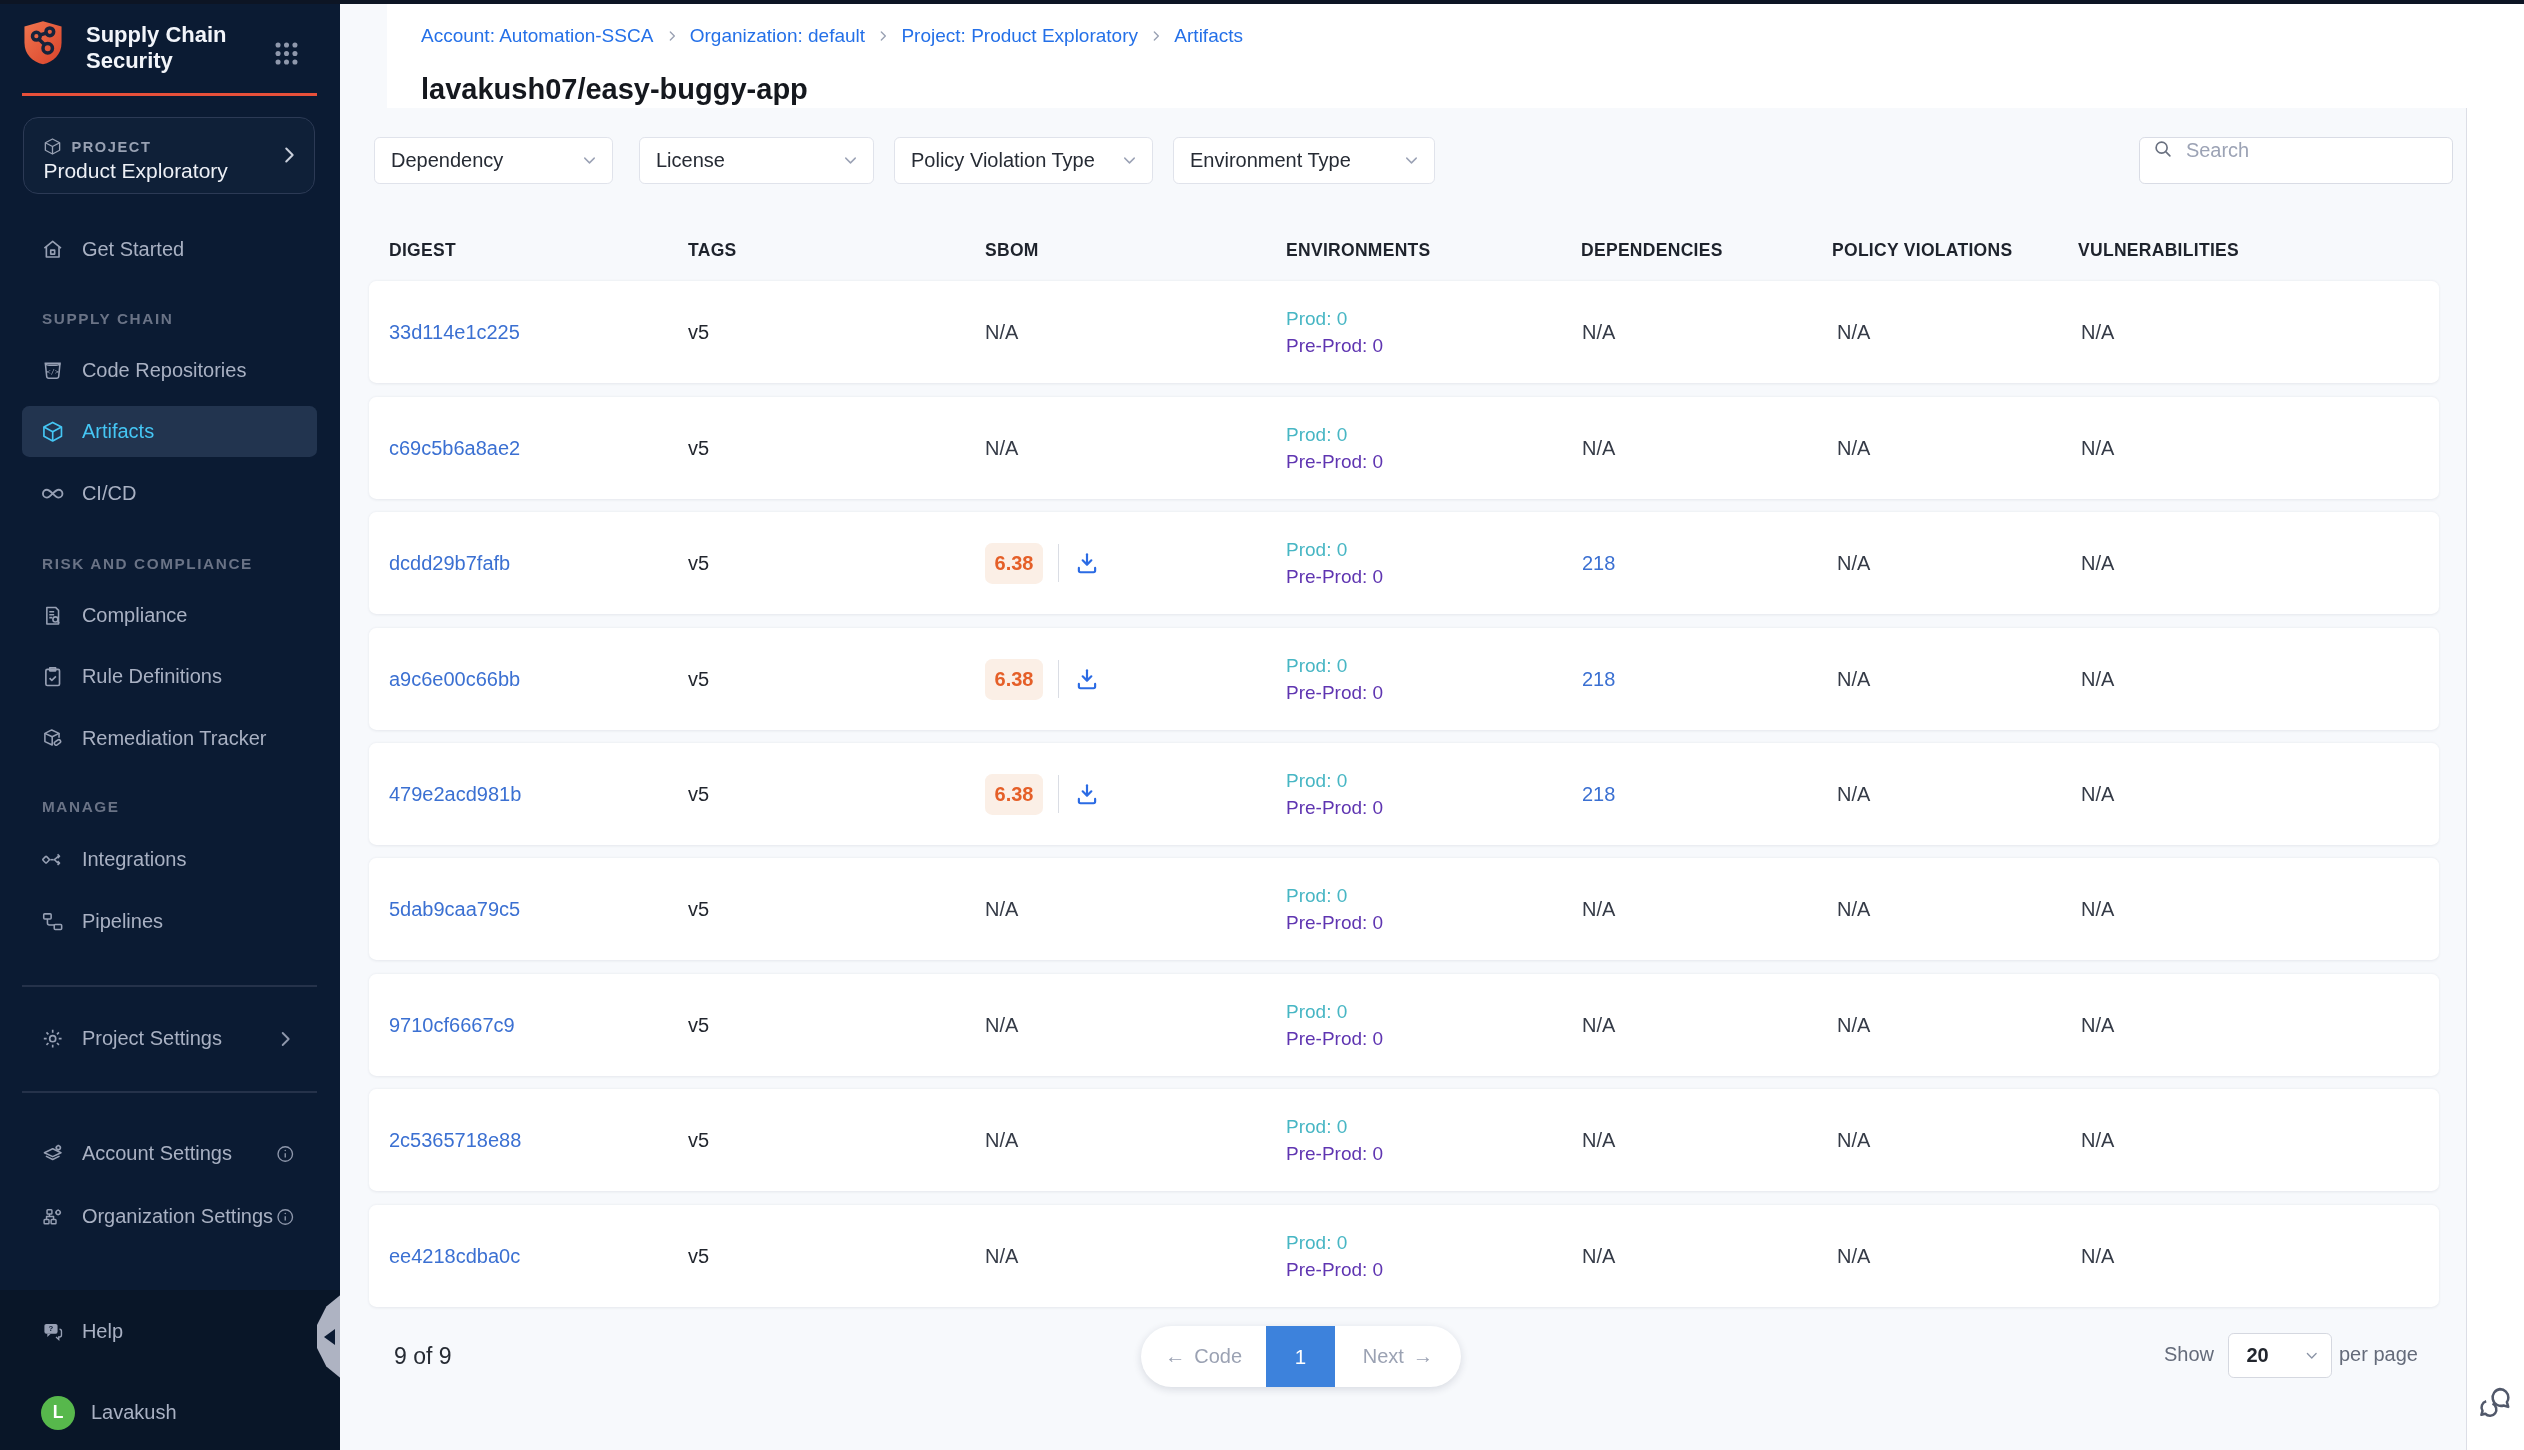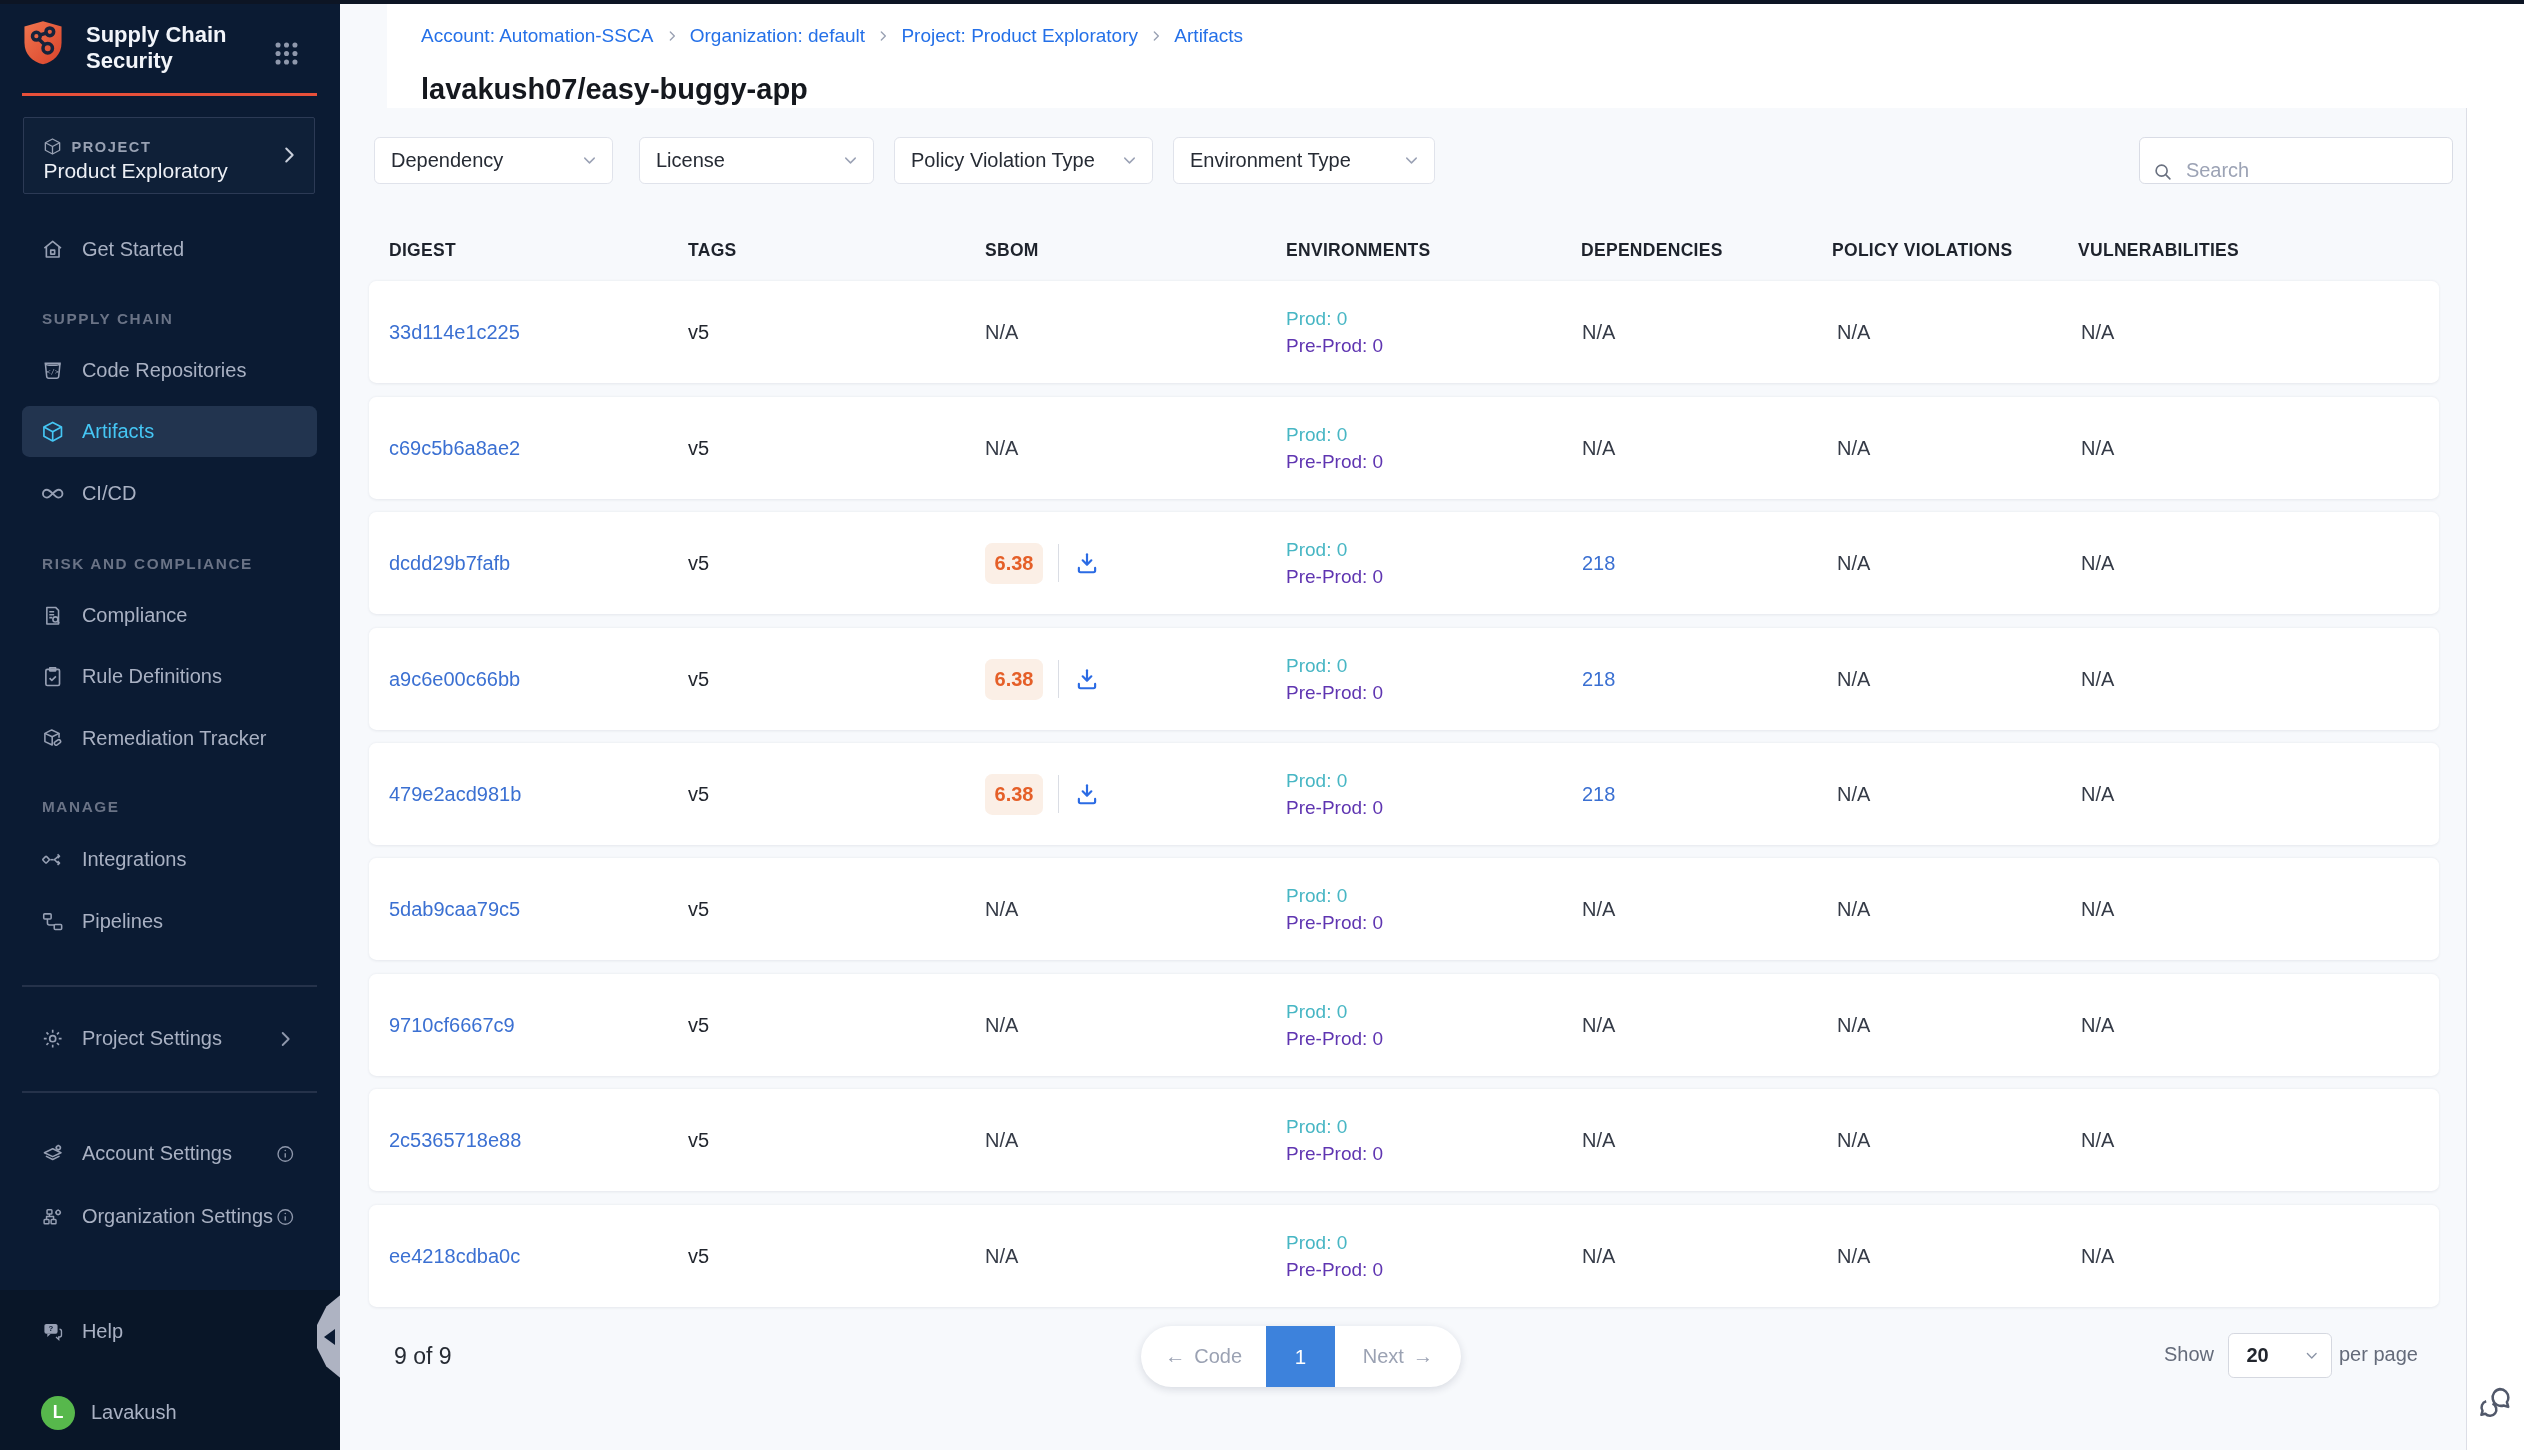--- a/index.html
+++ b/index.html
@@ -9,21 +9,21 @@
   
   .top-strip{position:absolute;top:0;left:0;width:2525px;height:4.4px;background:#0D1524;z-index:60;}
 
   
   .sidebar{position:absolute;top:0;left:0;width:340px;height:1451px;background:#0B1B33;z-index:30;}
   .brand-title{position:absolute;left:86px;top:22px;color:#F2F5FA;font-size:22px;font-weight:700;line-height:26px;}
   .logo-holder{position:absolute;left:22px;top:19px;width:42px;height:47px;}
   .grid-btn{position:absolute;left:272px;top:39px;width:29px;height:29px;color:#8F98AC;}
   .orange-rule{position:absolute;left:22px;top:93px;width:295px;height:2.9px;background:#E8503A;}
   .project-card{position:absolute;left:23.4px;top:117px;width:292px;height:77px;background:#0F2038;
-    border:1.5px solid #2C3A55;border-radius:2px;cursor:pointer;}
+    border:1.5px solid #2C3A55;border-radius:15px;cursor:pointer;}
   .project-card .pc-icon{position:absolute;left:19px;top:19px;width:19px;height:19px;color:#98A1B3;}
   .project-card .pc-label{position:absolute;left:47px;top:20.5px;font-size:14.6px;letter-spacing:1.6px;color:#98A1B3;font-weight:600;}
   .project-card .pc-name{position:absolute;left:19px;top:41px;font-size:21px;color:#EDF0F6;}
   .project-card .pc-chev{position:absolute;right:14.6px;top:26px;width:22px;height:22px;color:#C9CFDB;}
 
   .nav-item{position:absolute;left:22px;width:295px;height:51px;display:flex;align-items:center;
     padding-left:19px;border-radius:7.3px;color:#A9B1C3;font-size:20px;font-weight:500;cursor:pointer;}
   .nav-item .nav-icon{width:23.4px;height:23.4px;color:#97A0B4;flex:0 0 23.4px;margin-right:17.5px;}
   .nav-item.active{background:#22344F;color:#45C6F4;}
   .nav-item.active .nav-icon{color:#45C6F4;}
@@ -47,21 +47,21 @@
   .crumb-sep{width:16px;height:16px;color:#98A0B2;}
   .page-title{position:absolute;left:34px;top:54px;font-size:29px;font-weight:700;color:#15181E;}
 
   .right-gutter{position:absolute;top:108px;right:0;width:58px;bottom:0;background:#fff;border-left:1.5px solid #DCDEE6;}
   .chat-fab{position:absolute;right:9.5px;bottom:31px;width:38px;height:38px;color:#51586A;cursor:pointer;}
 
   .filter-btn{position:absolute;top:137px;height:47px;background:#fff;border:1.5px solid #E0E3EB;border-radius:5.8px;
     display:flex;align-items:center;padding:0 13px 0 16px;font-size:20px;color:#262B34;cursor:pointer;}
   .filter-btn .chev{margin-left:auto;width:19px;height:19px;color:#9AA1B4;}
   .search-box{position:absolute;top:137px;left:1799px;width:314px;height:47px;background:#fff;
-    border:1.5px solid #D9DCE5;border-radius:5.8px;display:flex;align-items:flex-end;padding:0 11.7px;}
+    border:1.5px solid #D9DCE5;border-radius:5.8px;display:flex;align-items:flex-start;padding:0 11.7px;}
   .search-box .s-icon{width:22px;height:22px;color:#6A7180;flex:0 0 22px;}
   .search-box input{border:none;outline:none;font-size:20px;color:#262B34;margin-left:10.2px;width:241px;
     font-family:"Liberation Sans",sans-serif;background:transparent;}
   .search-box input::placeholder{color:#9CA3B5;}
 
   .thead-label{position:absolute;top:240px;font-size:17.5px;font-weight:700;color:#1E232C;letter-spacing:0.3px;}
 
   .row-card{position:absolute;left:29px;width:2070px;height:102px;background:#fff;border-radius:7.3px;
     box-shadow:0 0.7px 2.9px rgba(25,35,70,.08);}
   .cell{position:absolute;top:0;height:102px;line-height:102px;font-size:20px;white-space:nowrap;}

